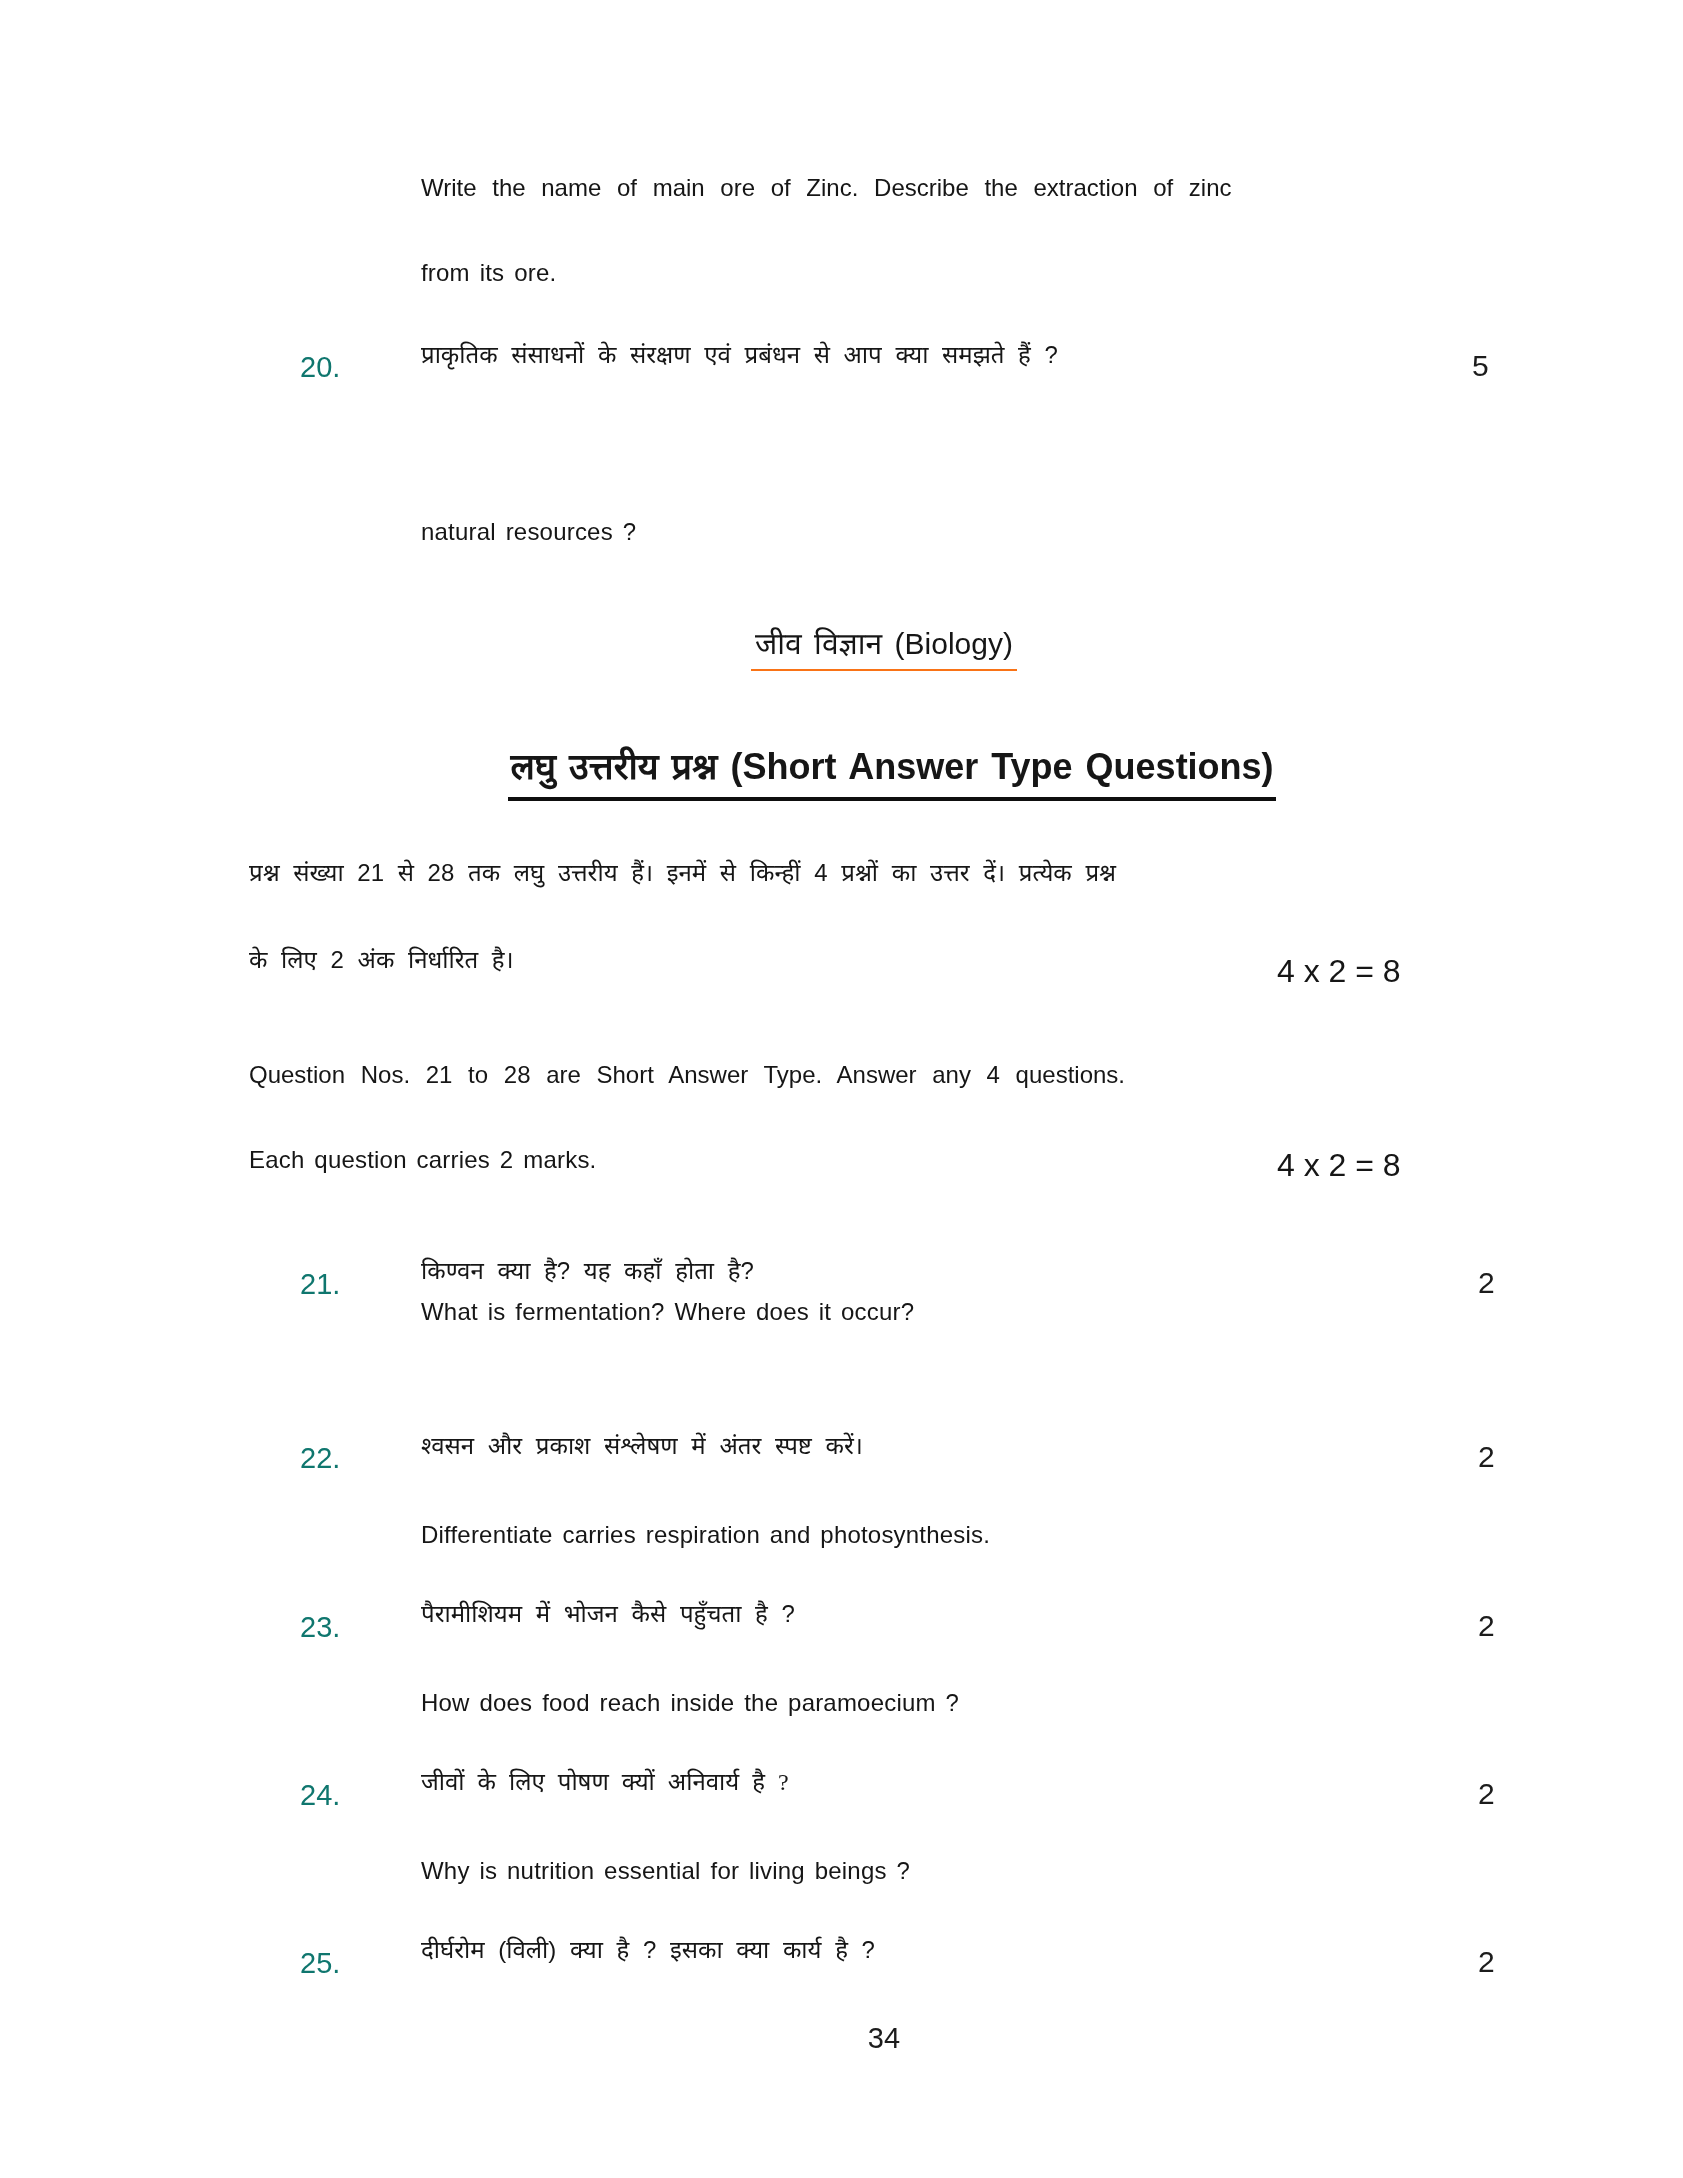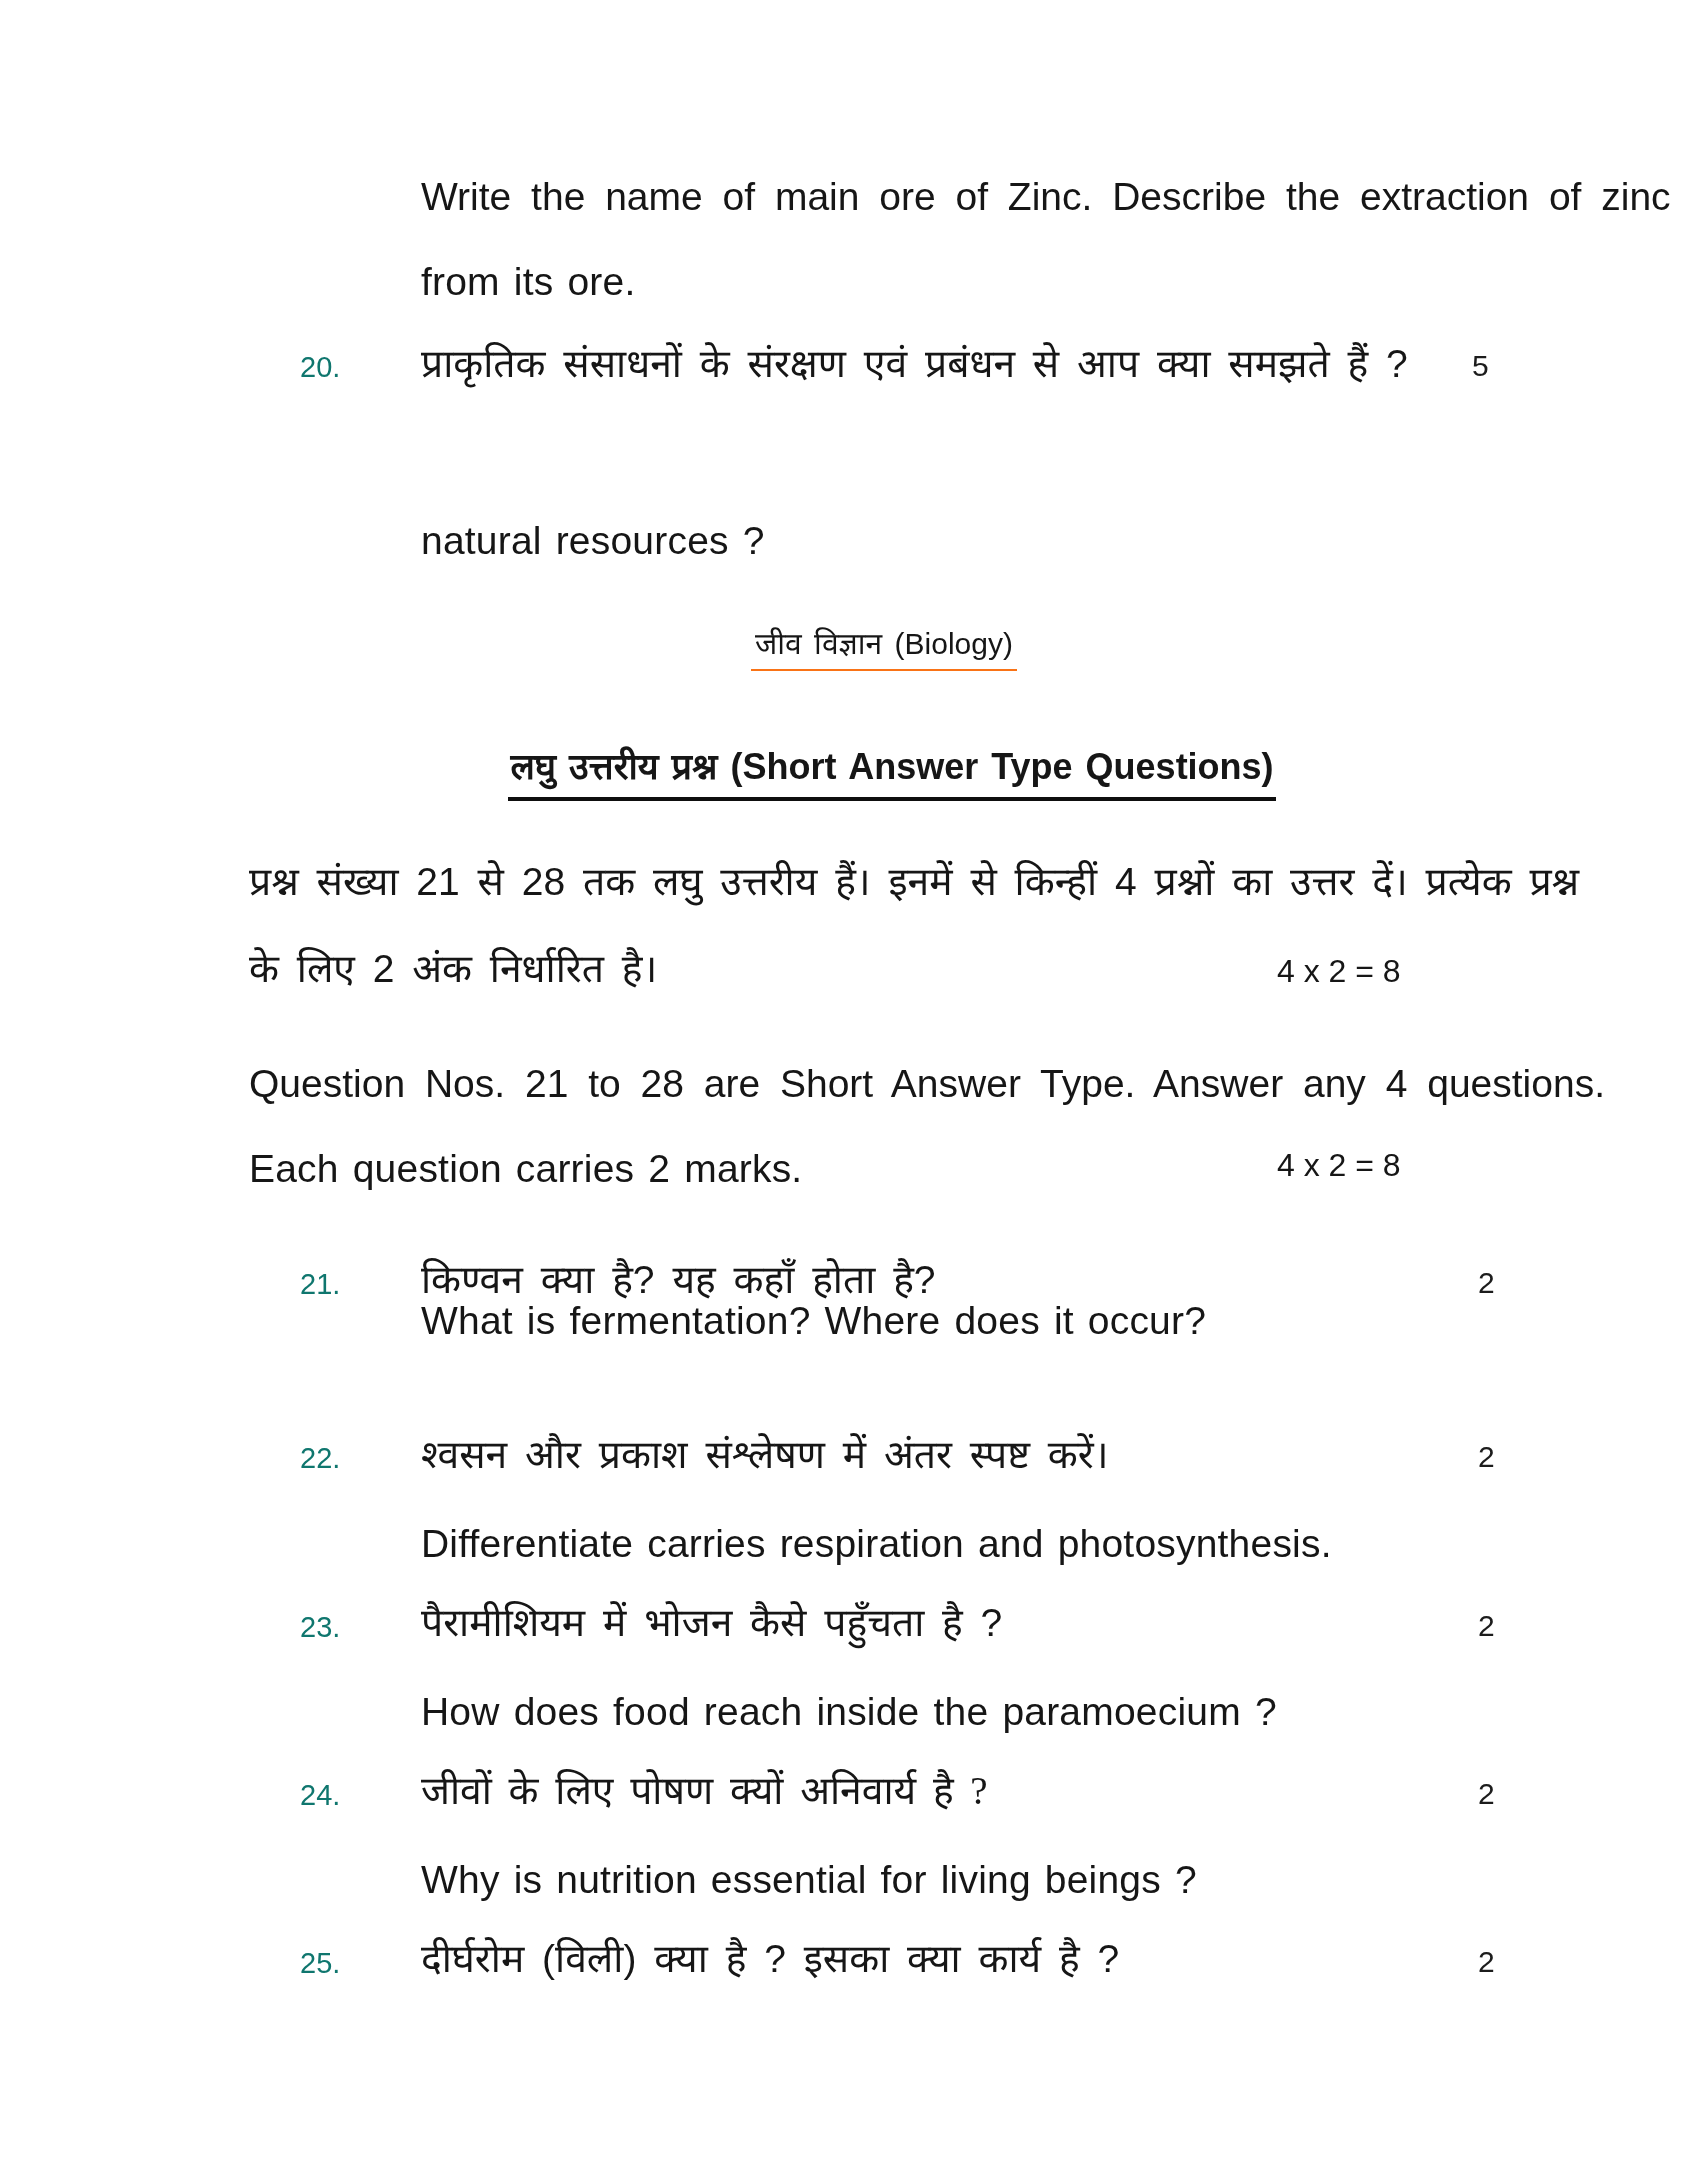--- a/index.html
+++ b/index.html
@@ -12,21 +12,21 @@
     width: 1683px;
     height: 2178px;
     background: #ffffff;
     font-family: "Liberation Sans", "DejaVu Sans", sans-serif;
     color: #161616;
     overflow: hidden;
   }
   .line {
     position: absolute;
     white-space: nowrap;
-    font-size: 39px;
+    font-size: 24px;
     line-height: 1.2;
     color: #161616;
   }
   .eng  { word-spacing: 3px; letter-spacing: 0.2px; }
   .jeng { word-spacing: 9px; }          
   .hin  { word-spacing: 7px; }
   .num  { font-size: 29px; color: #0f766e; }
   .marks{ font-size: 30px; color: #1c1c1c; }
   .marks-eq { font-size: 32px; }
   .center-band {
@@ -107,15 +107,16 @@
 
   <div class="line num" style="top:1778px; left:300px;">24.</div>
   <div class="line hin" style="top:1768px; left:421px;font-family:Liberation Serif, serif;">जीवों के लिए पोषण क्यों अनिवार्य है ?</div>
   <div class="line marks" style="top:1776px; left:1478px;">2</div>
   <div class="line eng" style="top:1857px; left:421px;">Why is nutrition essential for living beings ?</div>
 
   <div class="line num" style="top:1946px; left:300px;">25.</div>
   <div class="line hin" style="top:1936px; left:421px;">दीर्घरोम (विली) क्या है ? इसका क्या कार्य है ?</div>
   <div class="line marks" style="top:1944px; left:1478px;">2</div>
 
+  <div class="pageno" style="top:2022px;">34</div>
 
 </div>
 
 
 </body></html>

